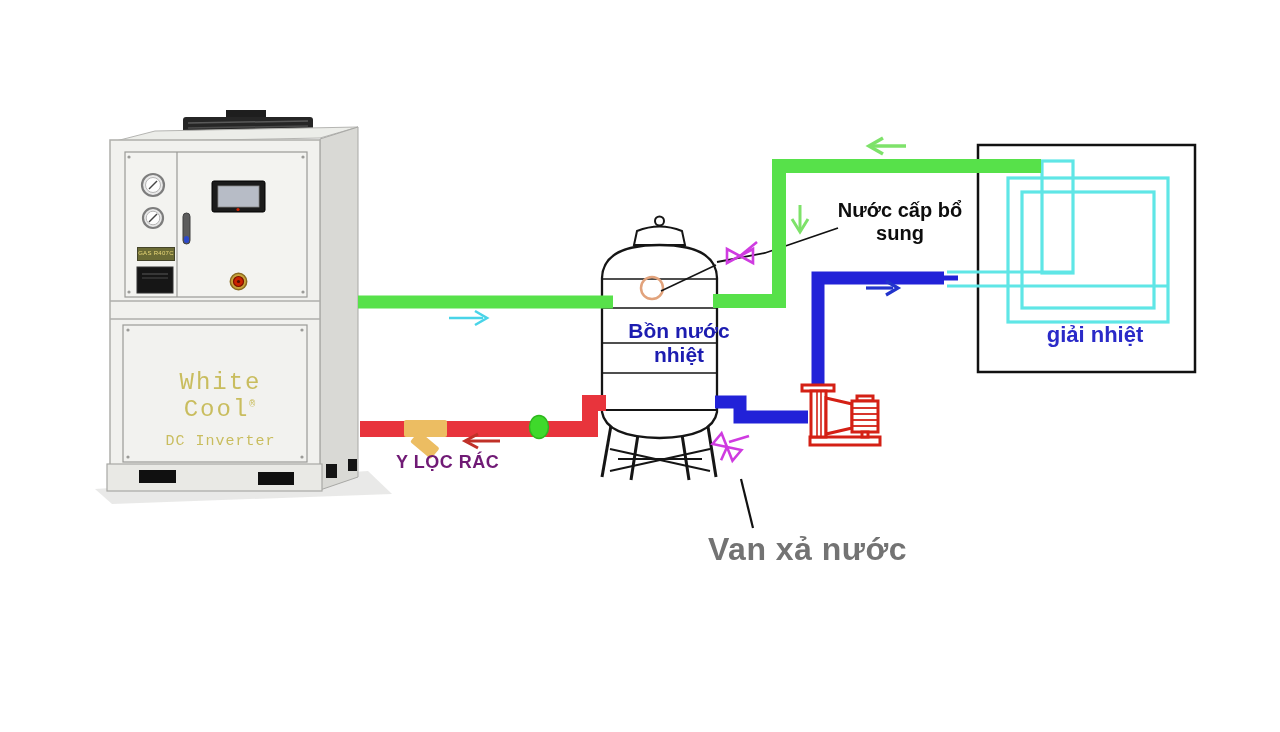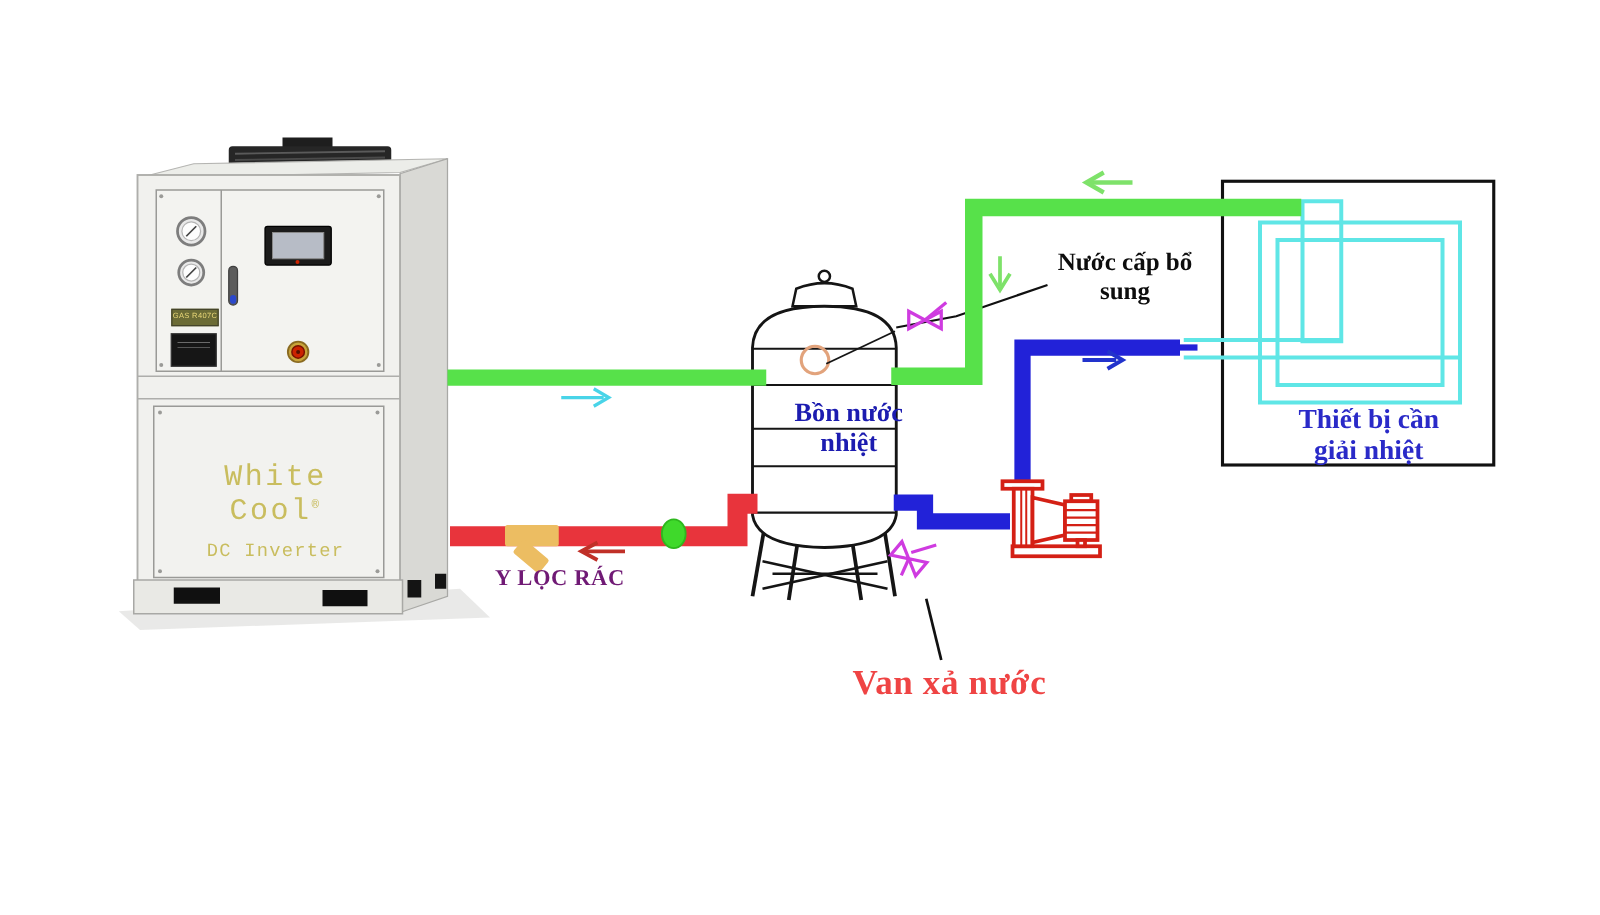--- a/index.html
+++ b/index.html
@@ -1,25 +1,25 @@
 <!DOCTYPE html>
 <html><head>
 <meta charset="utf-8">
 <style>
   html,body{margin:0;padding:0;background:#fff;}
   #canvas{position:relative;width:1280px;height:732px;background:#ffffff;overflow:hidden;
           font-family:"Liberation Sans",sans-serif;}
   #scene{position:absolute;left:0;top:0;}
   .lbl{position:absolute;z-index:5;}
-  .serifb{font-family:Liberation Serif, serif;font-weight:bold;}
+  .serifb{font-family:Liberation Sans, sans-serif;font-weight:bold;}
   .tank-label{color:#1c1cb0;font-size:21px;line-height:1.12;text-align:center;}
   .load-label{color:#2a2ac8;font-size:22px;line-height:1.14;text-align:center;}
   .makeup-label{color:#0d0d0d;font-size:20px;line-height:1.15;text-align:center;}
   .strainer-label{color:#701a75;font-size:18px;letter-spacing:0.5px;}
-  .drain-label{color:#ef4444;font-size:28px;letter-spacing:0.5px;}
+  .drain-label{color:#737373;font-size:32px;letter-spacing:0.5px;margin-left:26px;}
   .brand{position:absolute;z-index:5;text-align:center;color:#c9bd5e;}
   .brand .l1{font-size:24px;letter-spacing:2px;}
   .brand .l1 sup{font-size:10px;}
   .brand .l2{font-size:15px;letter-spacing:1px;margin-top:10px;}
   .gas-chip{position:absolute;z-index:5;left:137px;top:247px;width:36px;height:12px;
             background:#6b6b35;border:1px solid #44442a;color:#ead878;font-size:6px;
             line-height:11px;text-align:center;letter-spacing:0.3px;}
   .title{left:120px;top:633px;width:1100px;text-align:center;font-size:41px;color:#0e0e0e;
          letter-spacing:1px;white-space:pre;}
 </style>
@@ -229,21 +229,20 @@
   </div>
 
   <div class="gas-chip">GAS R407C</div>
 
   <div class="lbl serifb tank-label" style="left:619px;top:319px;width:120px;">
     <div>Bồn nước</div>
     <div>nhiệt</div>
   </div>
 
   <div class="lbl serifb load-label" style="left:1020px;top:322px;width:150px;">
-    <div>Thiết bị cần</div>
     <div>giải nhiệt</div>
   </div>
 
   <div class="lbl serifb makeup-label" style="left:830px;top:199px;width:140px;">
     <div>Nước cấp bổ</div>
     <div>sung</div>
   </div>
 
   <div class="lbl serifb strainer-label" style="left:396px;top:452px;">Y LỌC RÁC</div>
 

